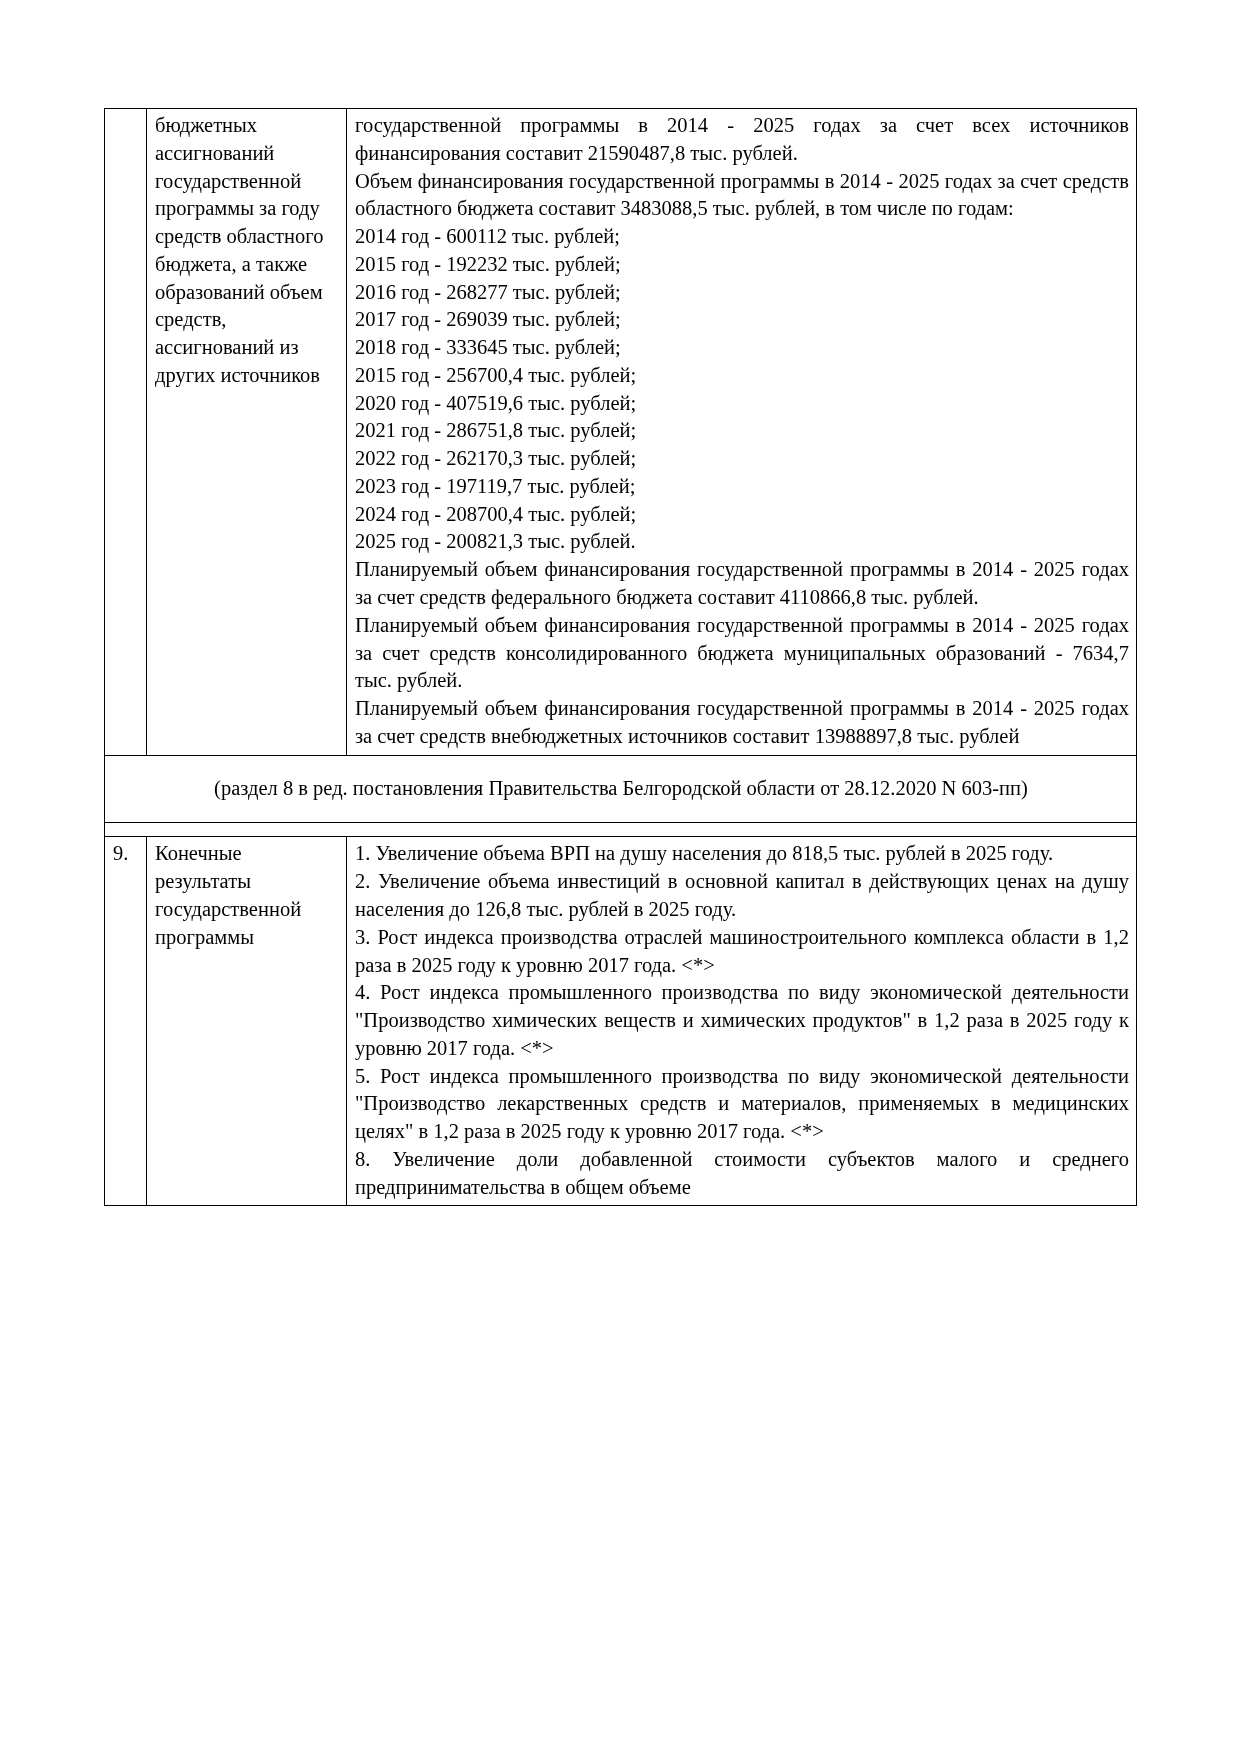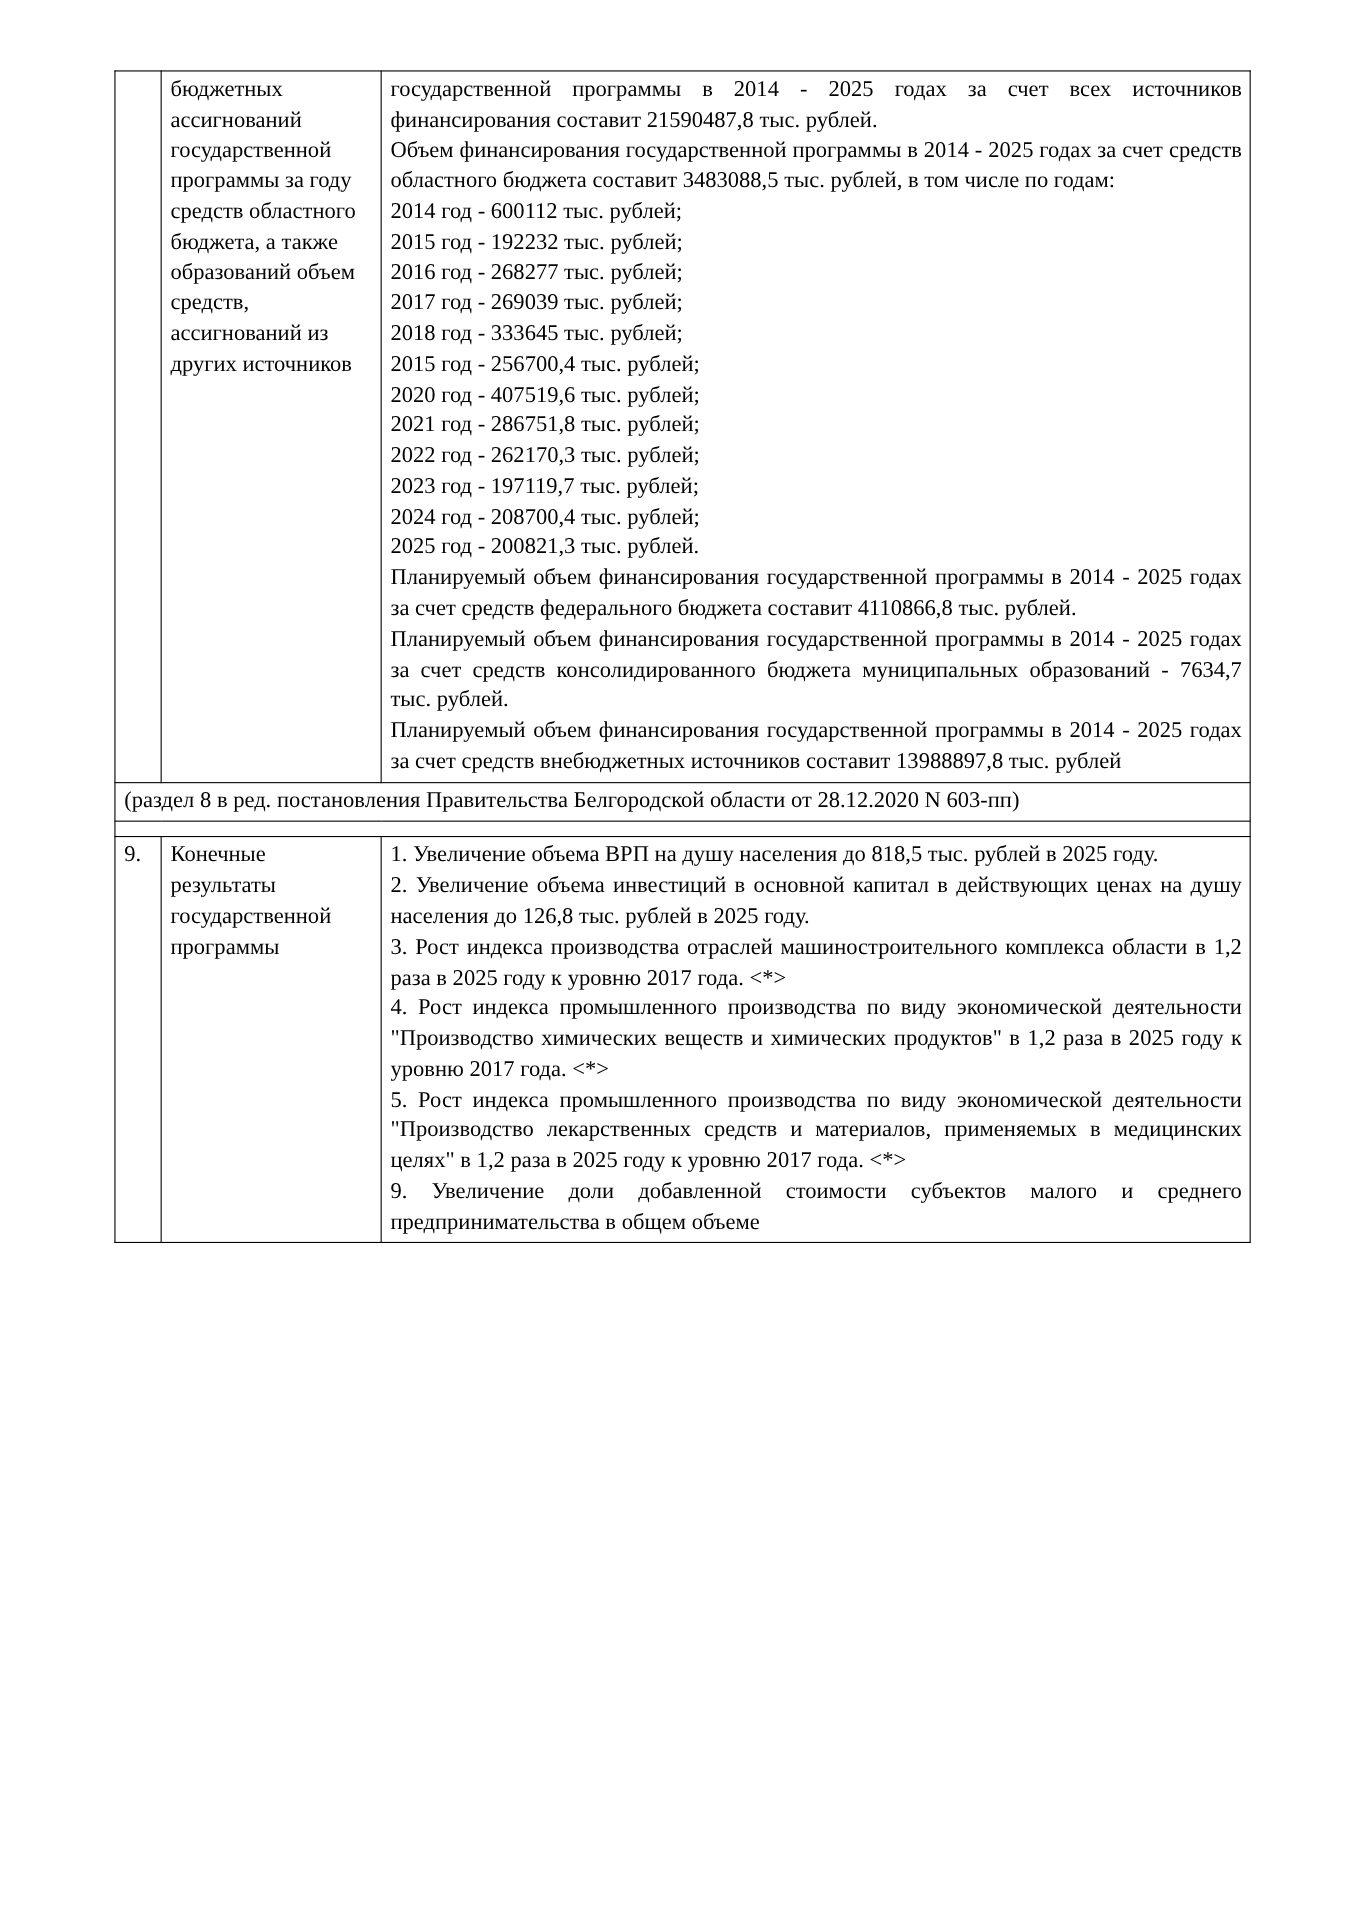--- a/index.html
+++ b/index.html
@@ -16,21 +16,21 @@
     position: relative;
     overflow: hidden;
   }
   .page {
     position: absolute;
     left: 0;
     top: 0;
     width: 1240px;
     height: 1482px;
     box-sizing: border-box;
-    padding: 64px 104px 0 104px;
+    padding: 108px 104px 0 104px;
   }
   table.doc-table {
     width: 1032px;
     border-collapse: collapse;
     table-layout: fixed;
     font-size: 20.5px;
     line-height: 1.355;
   }
   table.doc-table td {
     border: 1.3px solid #000000;
@@ -68,22 +68,22 @@
     text-indent: 0;
   }
   p.l {
     margin: 0;
     text-align: left;
   }
   .lbl-line {
     display: block;
   }
   .note-p {
-    margin: 0;
-    text-align: left;
+    margin: 16px;
+    text-align: center;
     line-height: 1.36;
   }
   .spacer-row td {
     border: none;
     height: 14px;
     padding: 0;
   }
   
 </style>
 </head>
@@ -158,19 +158,19 @@
             <span class="lbl-line">государственной</span>
             <span class="lbl-line">программы</span>
           </p>
         </td>
         <td class="cell-body">
           <p class="j">1. Увеличение объема ВРП на душу населения до 818,5 тыс. рублей в 2025 году.</p>
           <p class="j">2. Увеличение объема инвестиций в основной капитал в действующих ценах на душу населения до 126,8 тыс. рублей в 2025 году.</p>
           <p class="j">3. Рост индекса производства отраслей машиностроительного комплекса области в 1,2 раза в 2025 году к уровню 2017 года. &lt;*&gt;</p>
           <p class="j">4. Рост индекса промышленного производства по виду экономической деятельности "Производство химических веществ и химических продуктов" в 1,2 раза в 2025 году к уровню 2017 года. &lt;*&gt;</p>
           <p class="j">5. Рост индекса промышленного производства по виду экономической деятельности "Производство лекарственных средств и материалов, применяемых в медицинских целях" в 1,2 раза в 2025 году к уровню 2017 года. &lt;*&gt;</p>
-          <p class="j">9. Увеличение доли добавленной стоимости субъектов малого и среднего предпринимательства в общем объеме</p>
+          <p class="j">8. Увеличение доли добавленной стоимости субъектов малого и среднего предпринимательства в общем объеме</p>
         </td>
       </tr>
 
     </tbody>
   </table>
 </div>
 
 </body></html>

